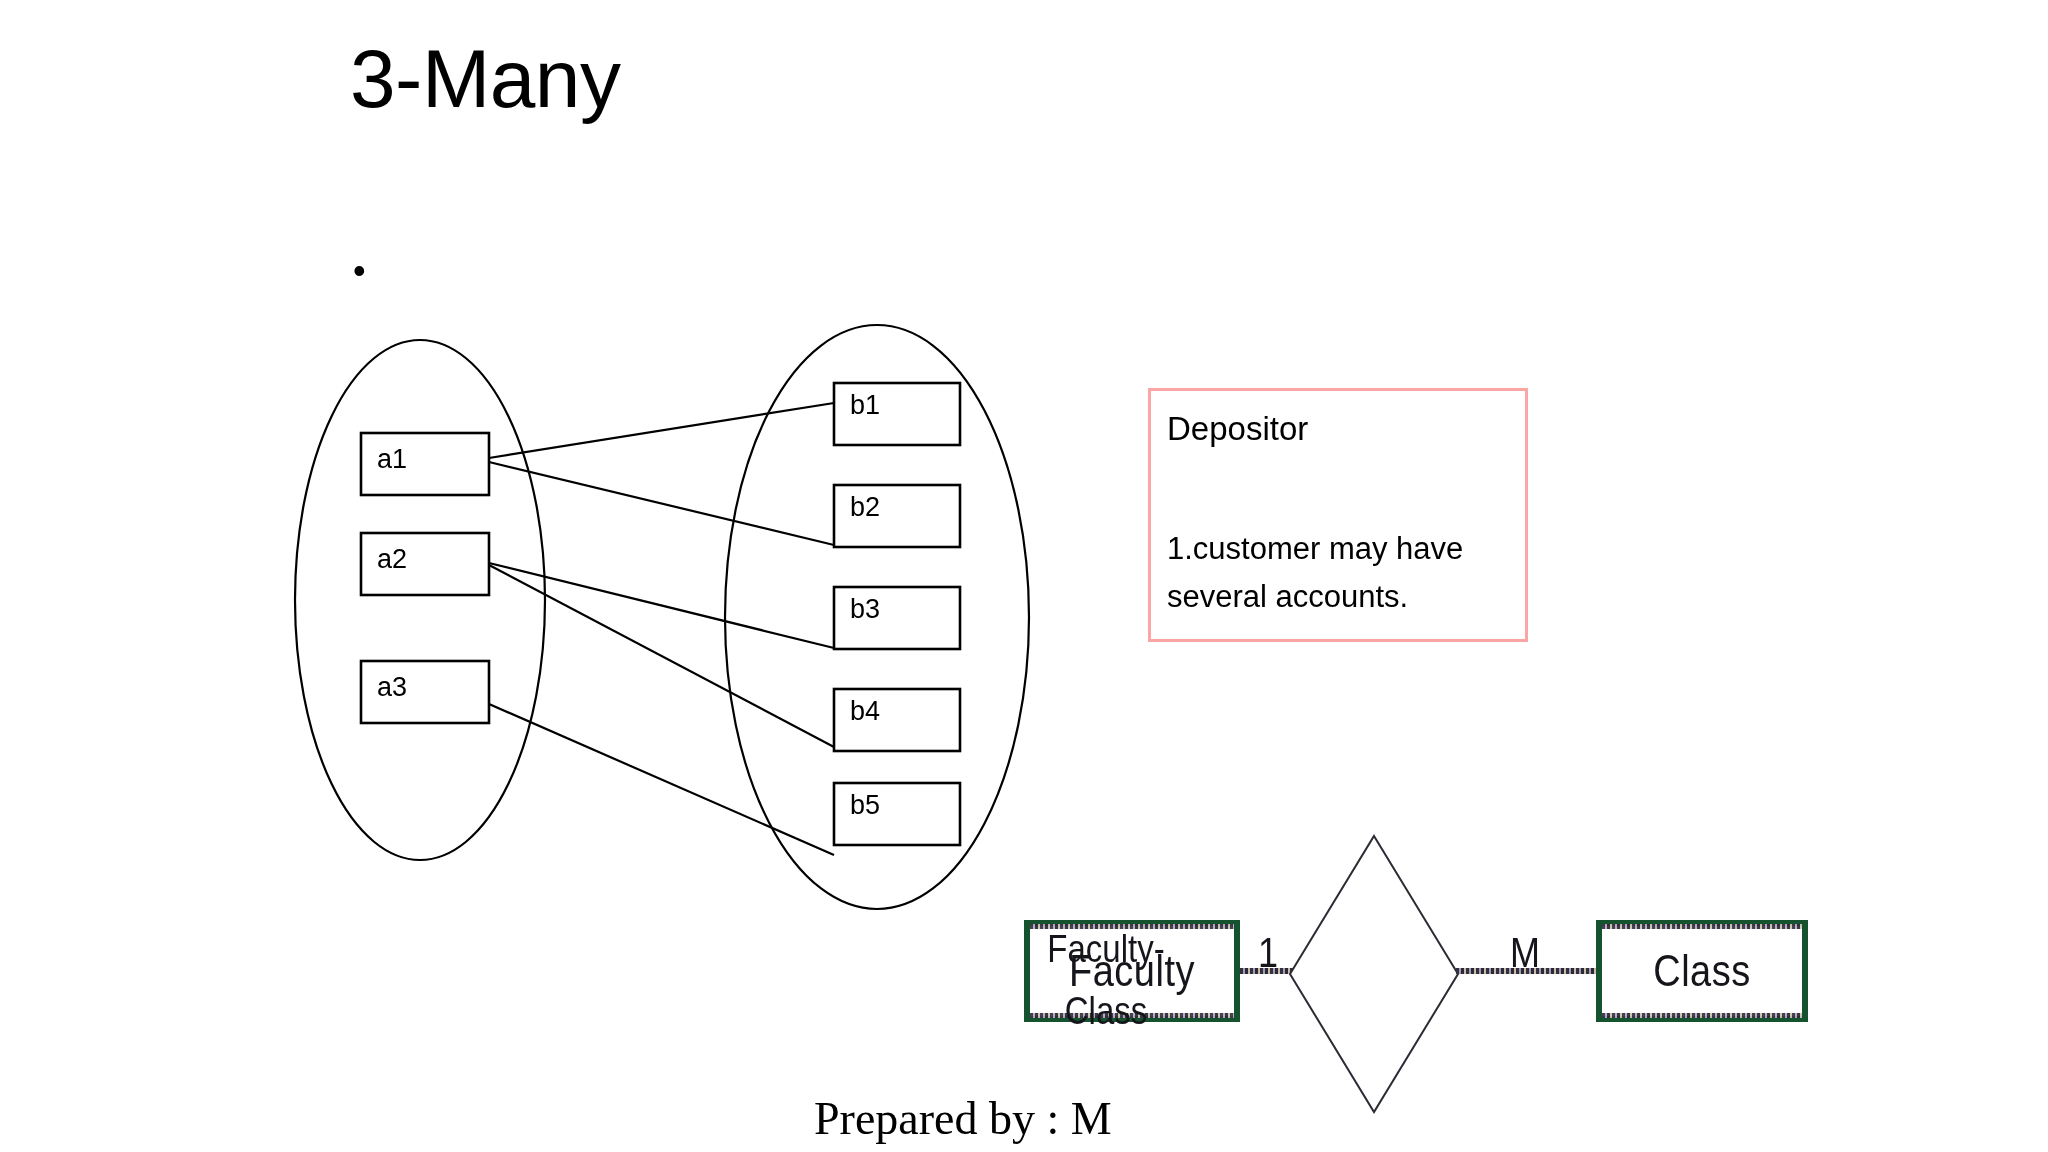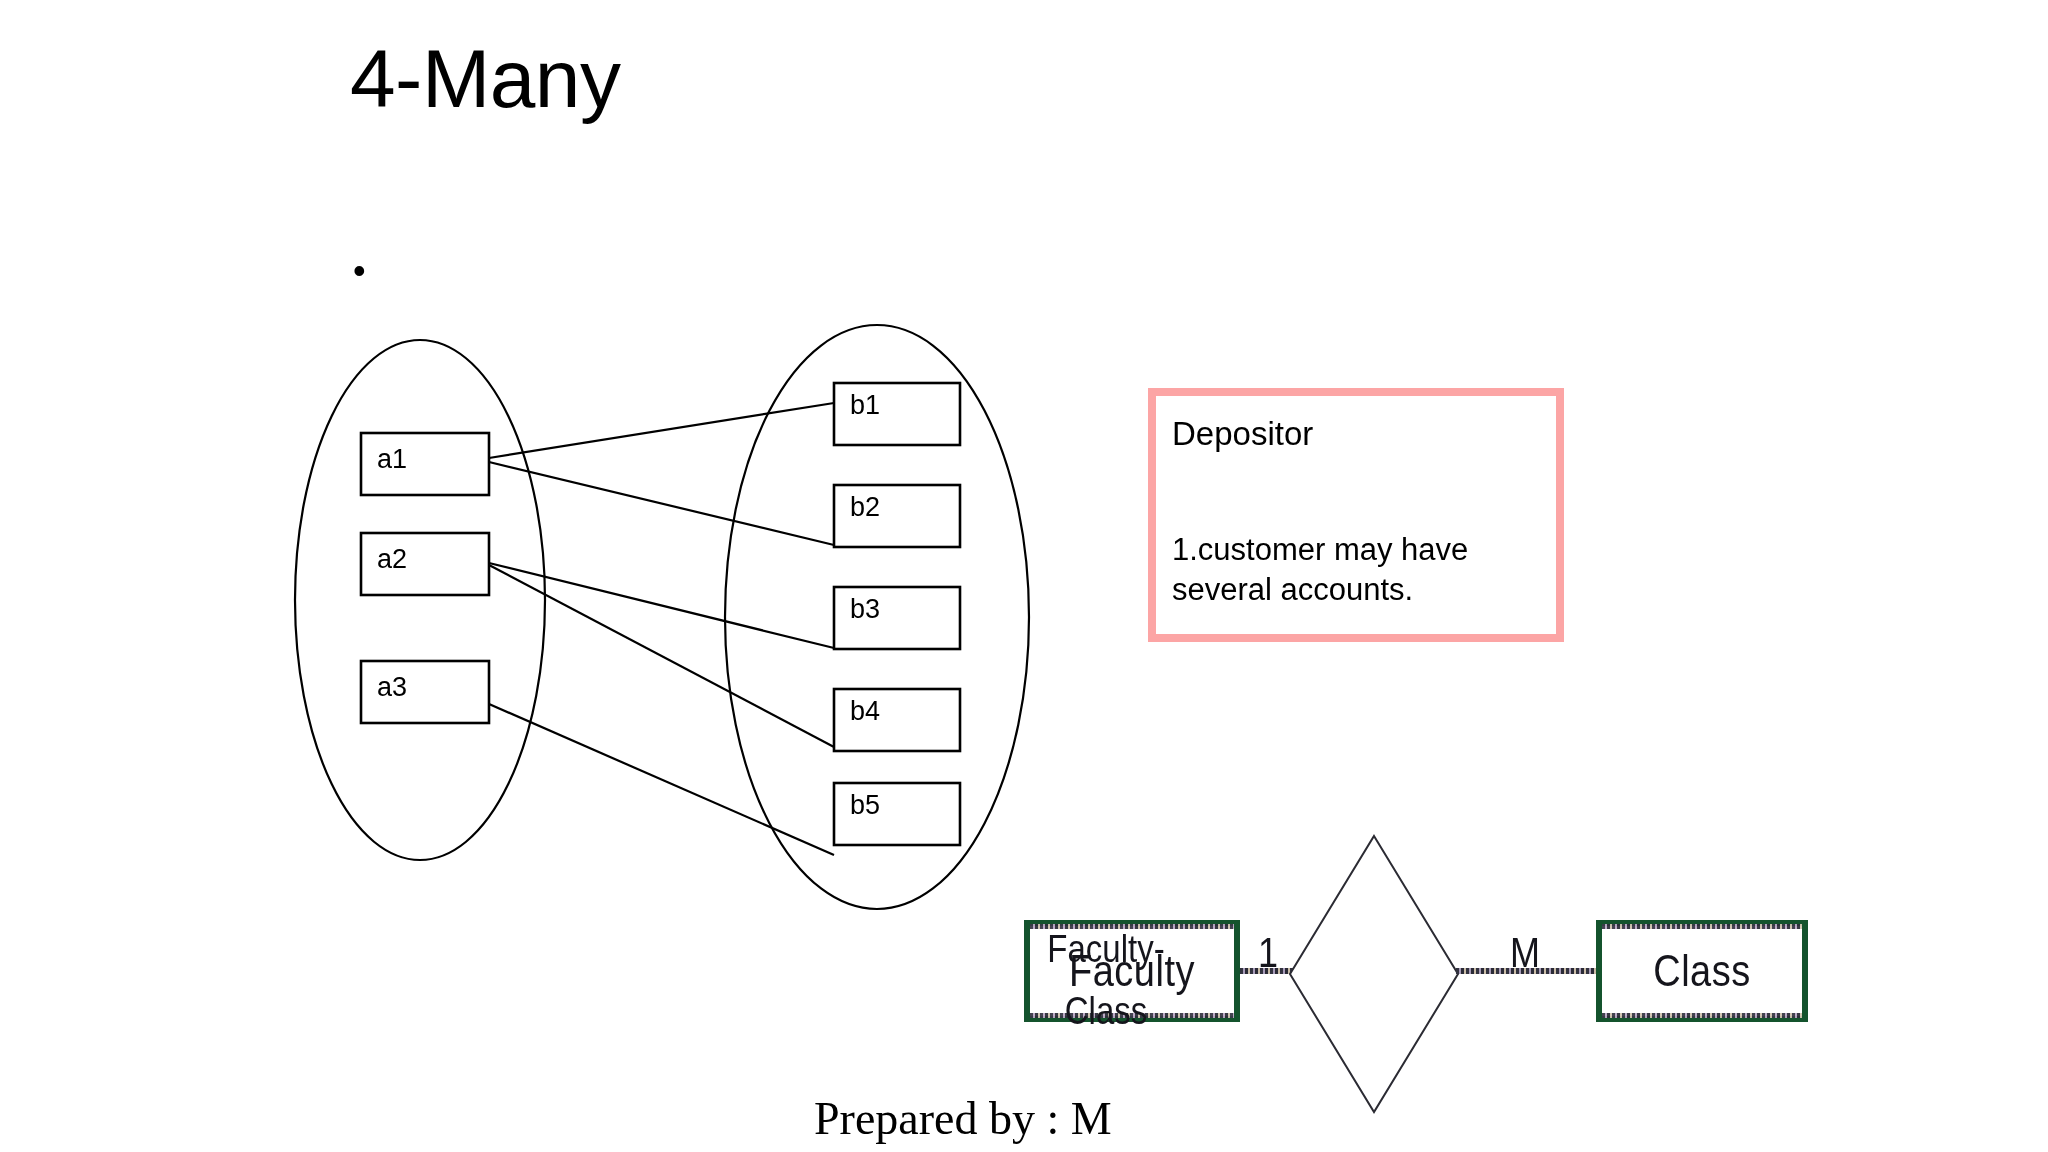--- a/index.html
+++ b/index.html
@@ -82,41 +82,41 @@
     stroke: #000000;
     stroke-width: 2.2;
     fill: none;
   }
 
   
   #note-box {
     position: absolute;
     left: 1148px;
     top: 388px;
-    width: 416px;
+    width: 380px;
     height: 254px;
-    border: 8px solid #fca5a5;
+    border: 3px solid #fca5a5;
     box-sizing: border-box;
     background: #ffffff;
   }
   #note-title {
     position: absolute;
     left: 16px;
     top: 18px;
     font-size: 33px;
     line-height: 40px;
     color: #000000;
   }
   #note-body {
     position: absolute;
     left: 16px;
     top: 134px;
     width: 310px;
     font-size: 31px;
-    line-height: 40px;
+    line-height: 48px;
     color: #000000;
   }
 
   
   #er-diagram {
     position: absolute;
     left: 1018px;
     top: 838px;
     width: 800px;
     height: 280px;
@@ -224,21 +224,21 @@
     font-size: 46px;
     color: #000000;
     white-space: nowrap;
   }
 </style>
 </head>
 <body>
 
 <div id="slide">
 
-  <div id="slide-title">4-Many</div>
+  <div id="slide-title">3-Many</div>
 
   <div id="body-block">
     <div class="bullet-row">
       <span class="bullet-dot">•</span>
     </div>
   </div>
 
   <svg id="set-diagram" viewBox="0 0 2048 1152">
 
     <ellipse class="ellipse-shape hit" cx="420" cy="600" rx="125" ry="260"></ellipse>

